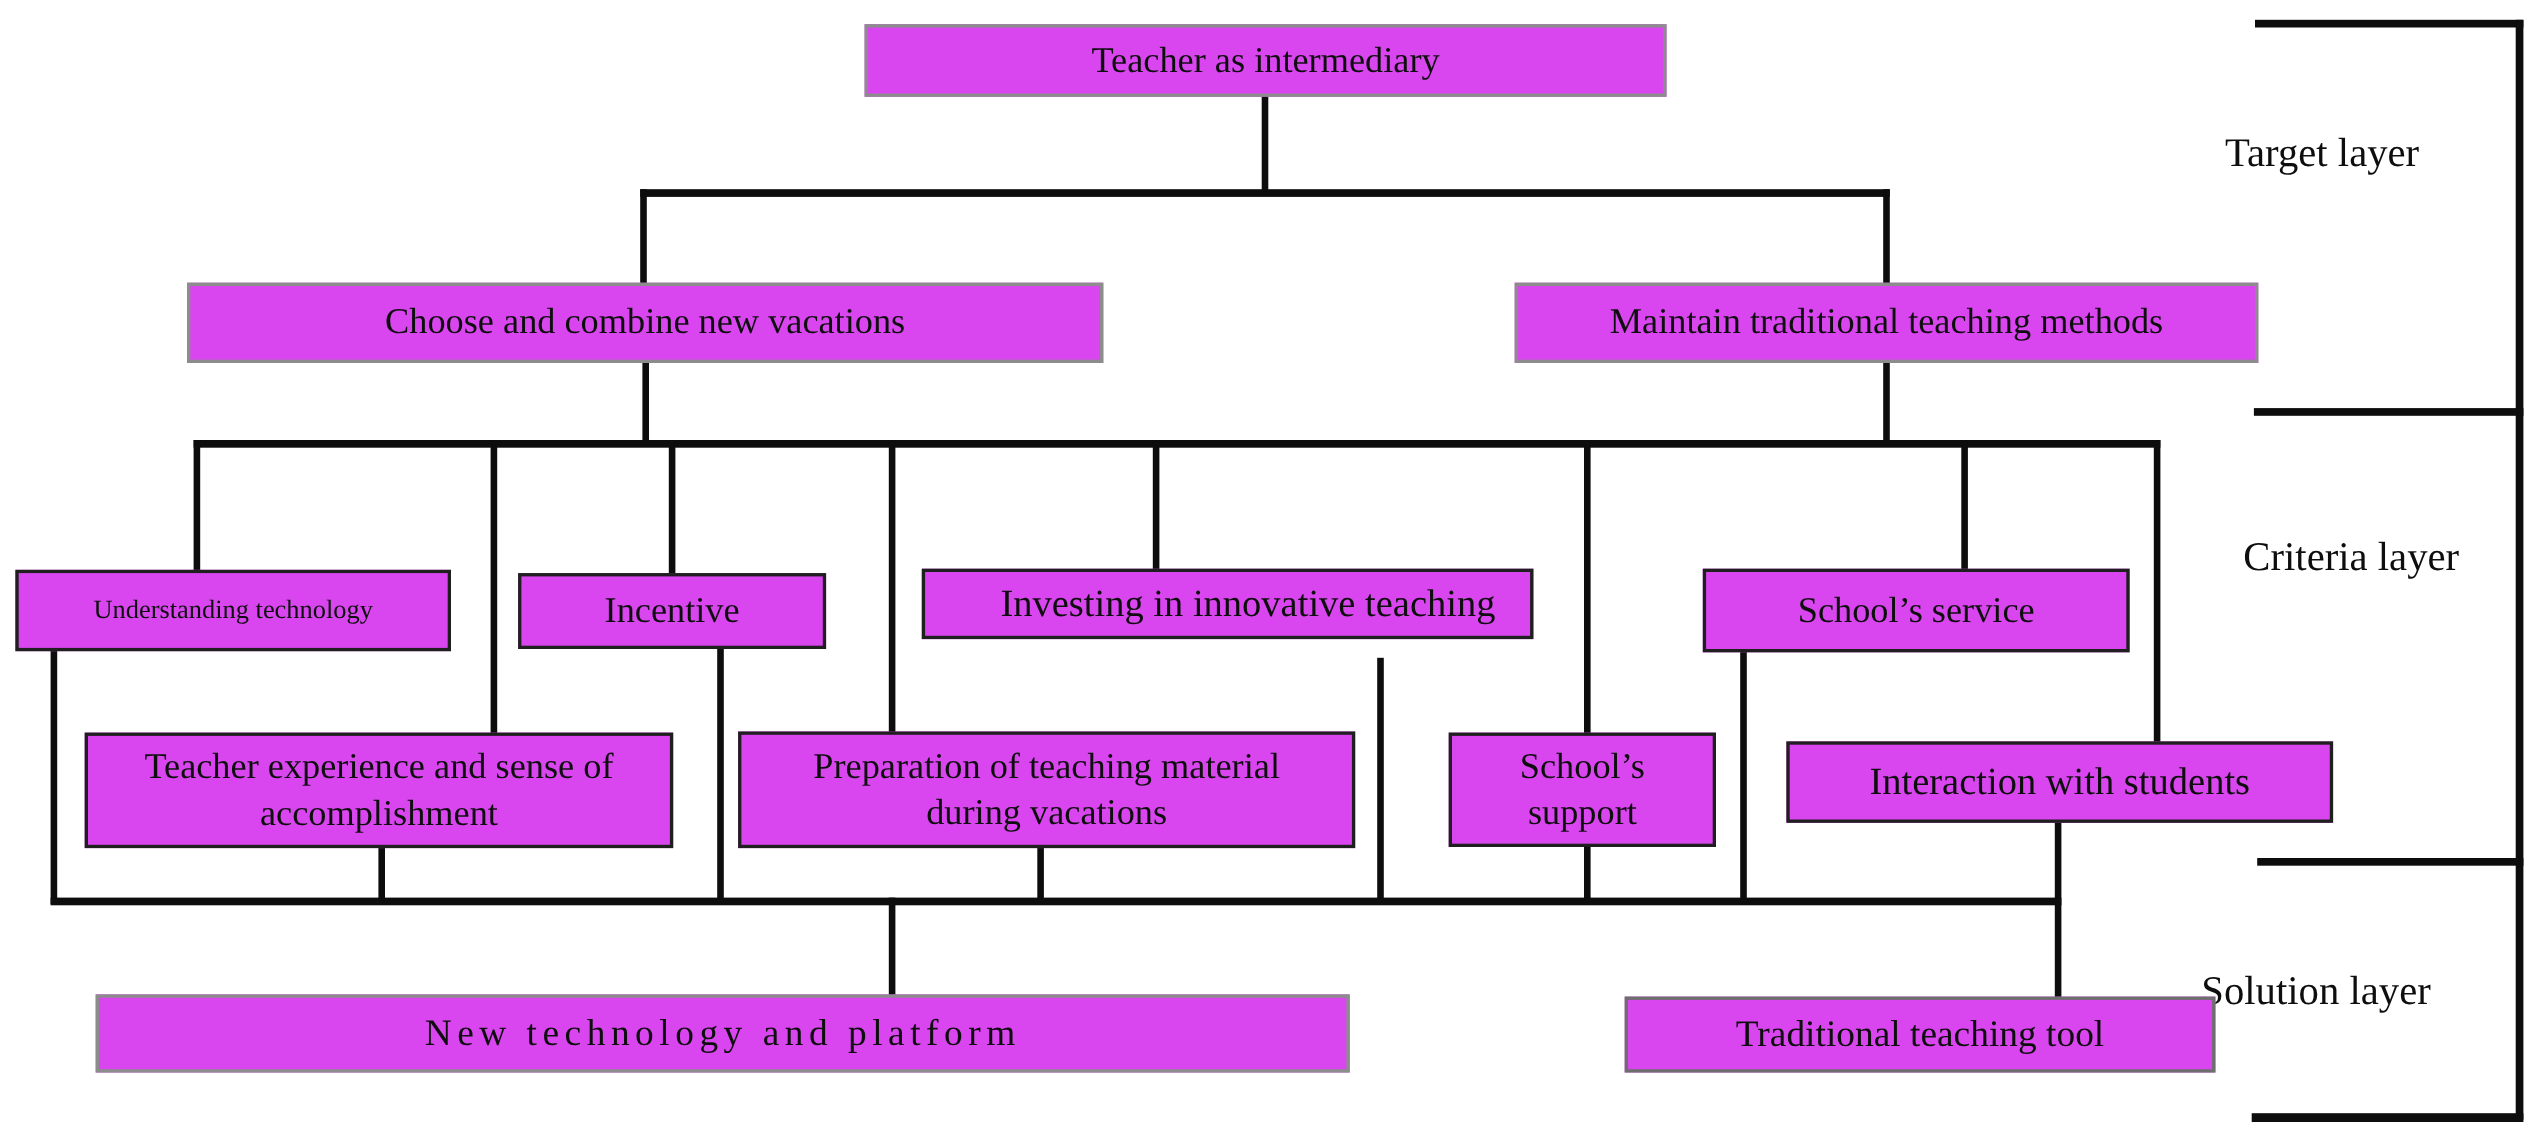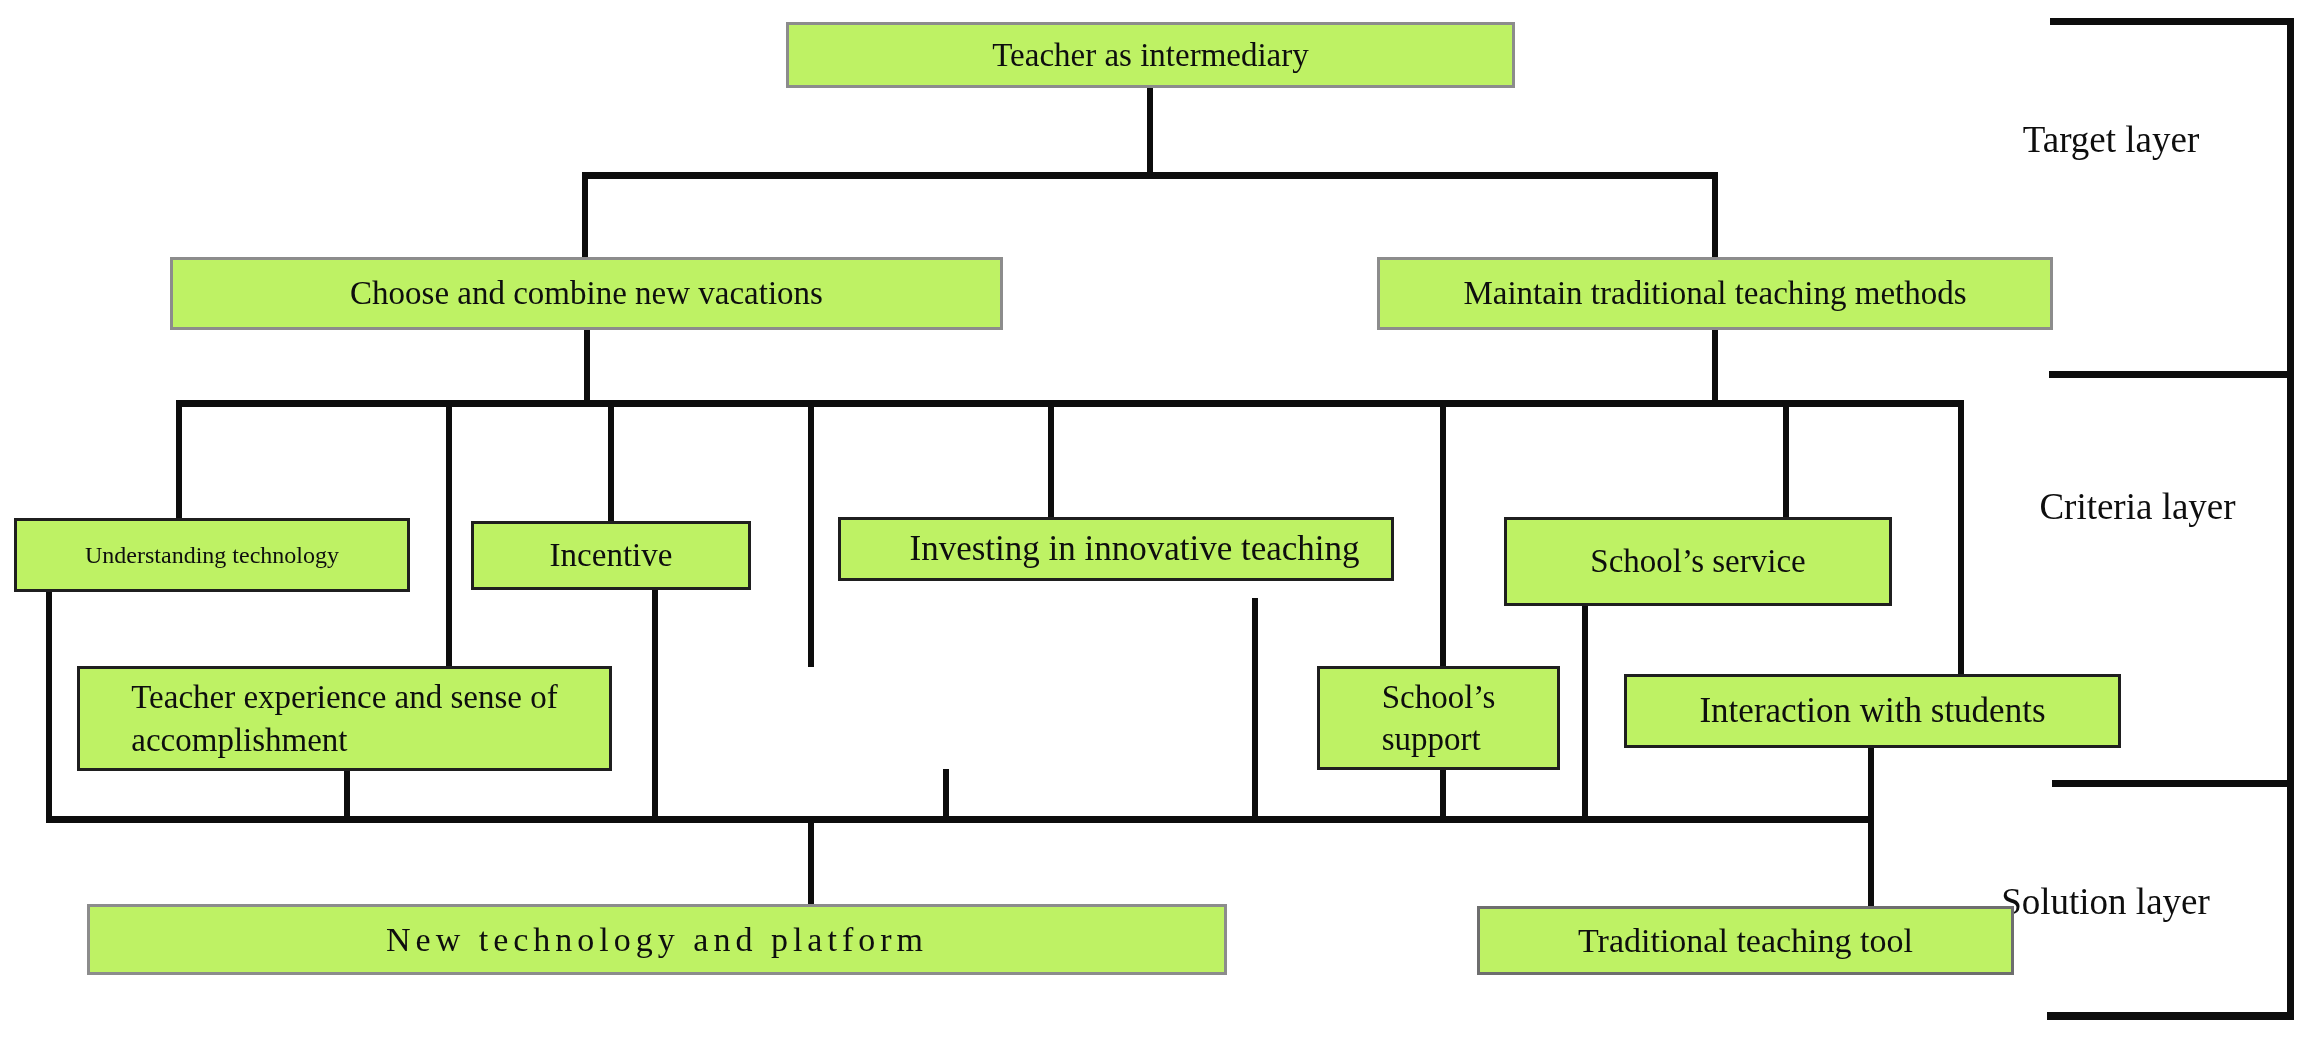--- a/index.html
+++ b/index.html
@@ -10,39 +10,39 @@
     font-family:"Liberation Serif","DejaVu Serif",serif;
     color:#0e0e0e;
     overflow:hidden;
   }
   
   .ln{position:absolute;background:#0d0d0d;}
   
   .node{
     position:absolute;
     box-sizing:border-box;
-    background:#bef264;
+    background:#d946ef;
     border:3px solid #1f1f1f;
     display:flex;align-items:center;justify-content:center;
-    text-align:left;
+    text-align:center;
     font-size:33px;
     line-height:1.28;
     white-space:pre-line;
     z-index:2;
   }
   .node.light{border:3px solid #8c8c8c;}
   .node.gray{border:3px solid #6e6e6e;}
   
   #n-teacher            {left:786px;  top:22px;  width:729px;  height:66px;}
   #n-choose             {left:170px;  top:257px; width:833px;  height:73px;}
   #n-maintain           {left:1377px; top:257px; width:676px;  height:73px;}
   #n-understanding      {left:14px;   top:518px; width:396px;  height:74px; font-size:24px;}
   #n-incentive          {left:471px;  top:521px; width:280px;  height:69px;}
   #n-investing          {left:838px;  top:517px; width:556px;  height:64px; font-size:35px;padding-left:37px;}
-  #n-schools-service    {left:1504px; top:517px; width:388px;  height:89px;}
+  #n-schools-service    {left:1548px; top:517px; width:388px;  height:76px;}
   #n-teacher-experience {left:77px;   top:666px; width:535px;  height:105px;}
   #n-preparation        {left:671px;  top:665px; width:561px;  height:106px;}
   #n-schools-support    {left:1317px; top:666px; width:243px;  height:104px;}
   #n-interaction        {left:1624px; top:674px; width:497px;  height:74px; font-size:35px;}
   #n-new-technology     {left:87px;   top:904px; width:1140px; height:71px; letter-spacing:5px; font-size:34px;}
   #n-traditional        {left:1477px; top:906px; width:537px;  height:69px; font-size:34px;}
   
   .layer-label{
     position:absolute;
     font-size:37px;
@@ -96,19 +96,21 @@
 
   <div class="node light" id="n-teacher">Teacher as intermediary</div>
   <div class="node light" id="n-choose">Choose and combine new vacations</div>
   <div class="node light" id="n-maintain">Maintain traditional teaching methods</div>
   <div class="node" id="n-understanding">Understanding technology</div>
   <div class="node" id="n-incentive">Incentive</div>
   <div class="node" id="n-investing">Investing in innovative teaching</div>
   <div class="node" id="n-schools-service">School’s service</div>
   <div class="node" id="n-teacher-experience">Teacher experience and sense of
 accomplishment</div>
+  <div class="node" id="n-preparation">Preparation of teaching material
+during vacations</div>
   <div class="node" id="n-schools-support">School’s
 support</div>
   <div class="node" id="n-interaction">Interaction with students</div>
   <div class="node light" id="n-new-technology">New technology and platform</div>
   <div class="node gray" id="n-traditional">Traditional teaching tool</div>
 
 </div>
 
 </body></html>

